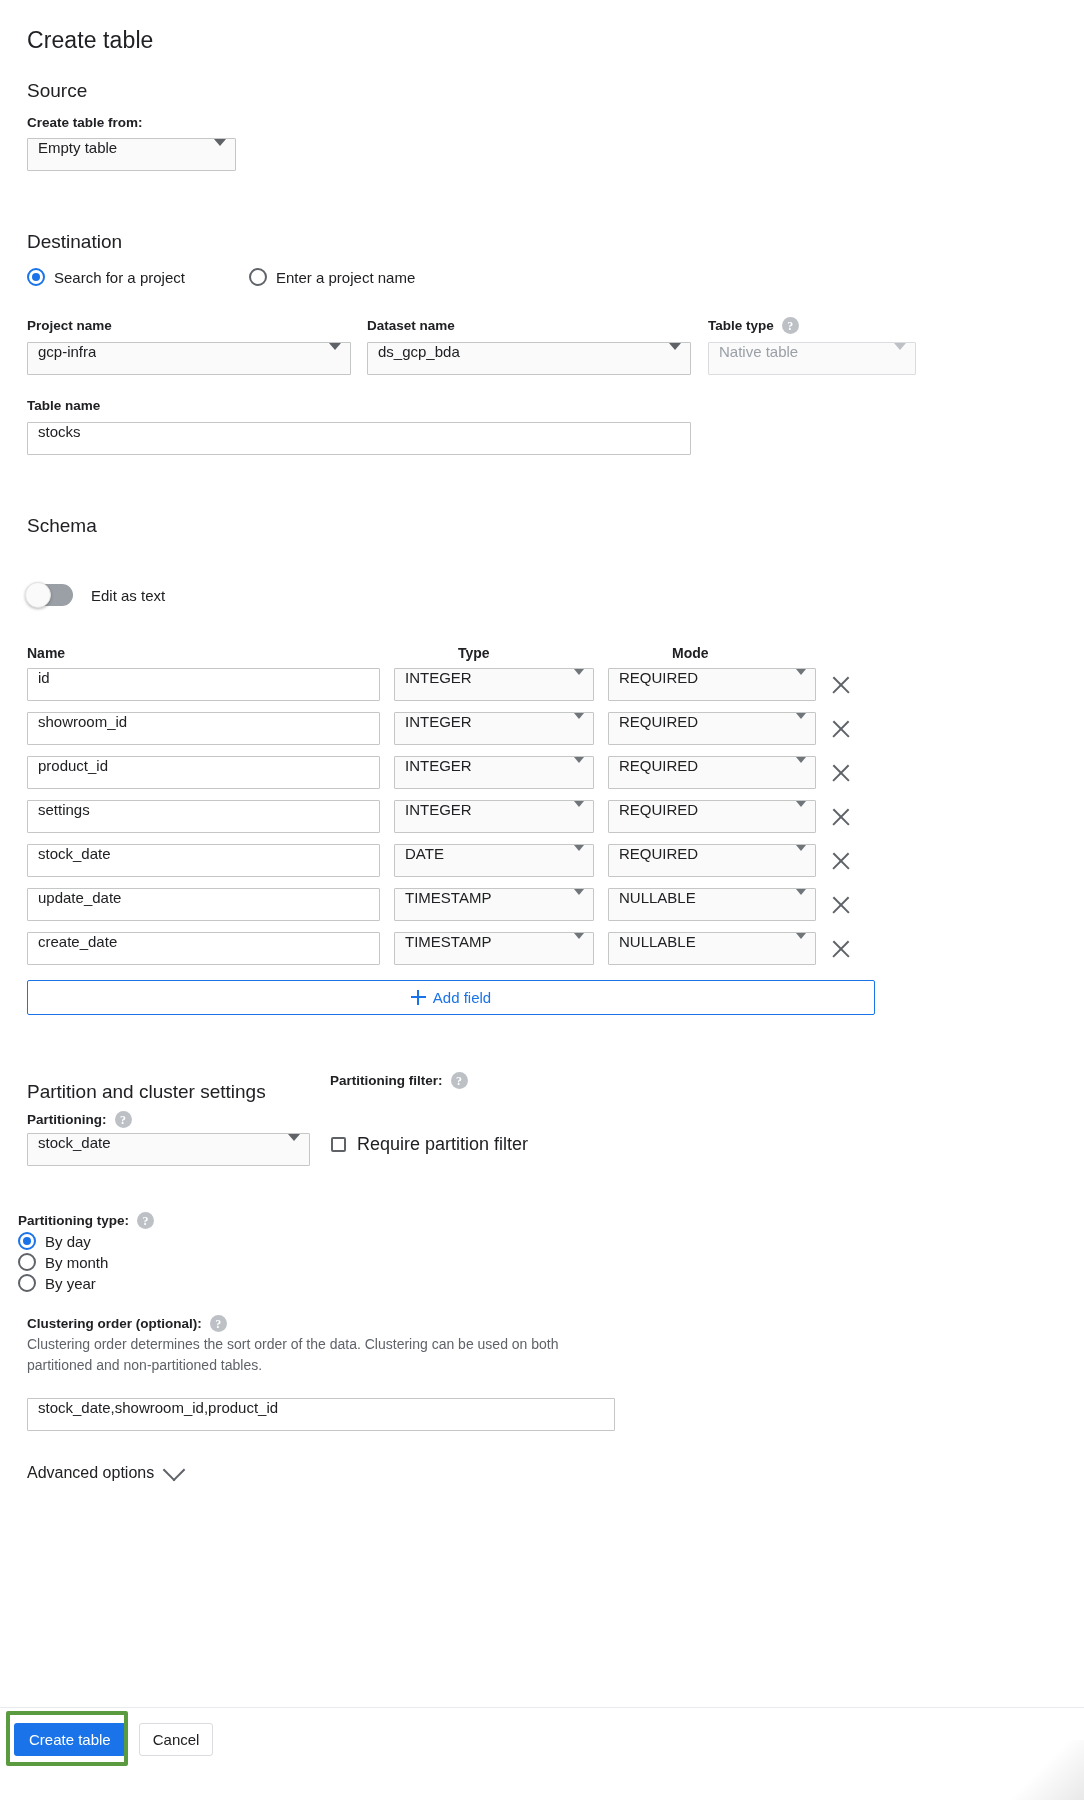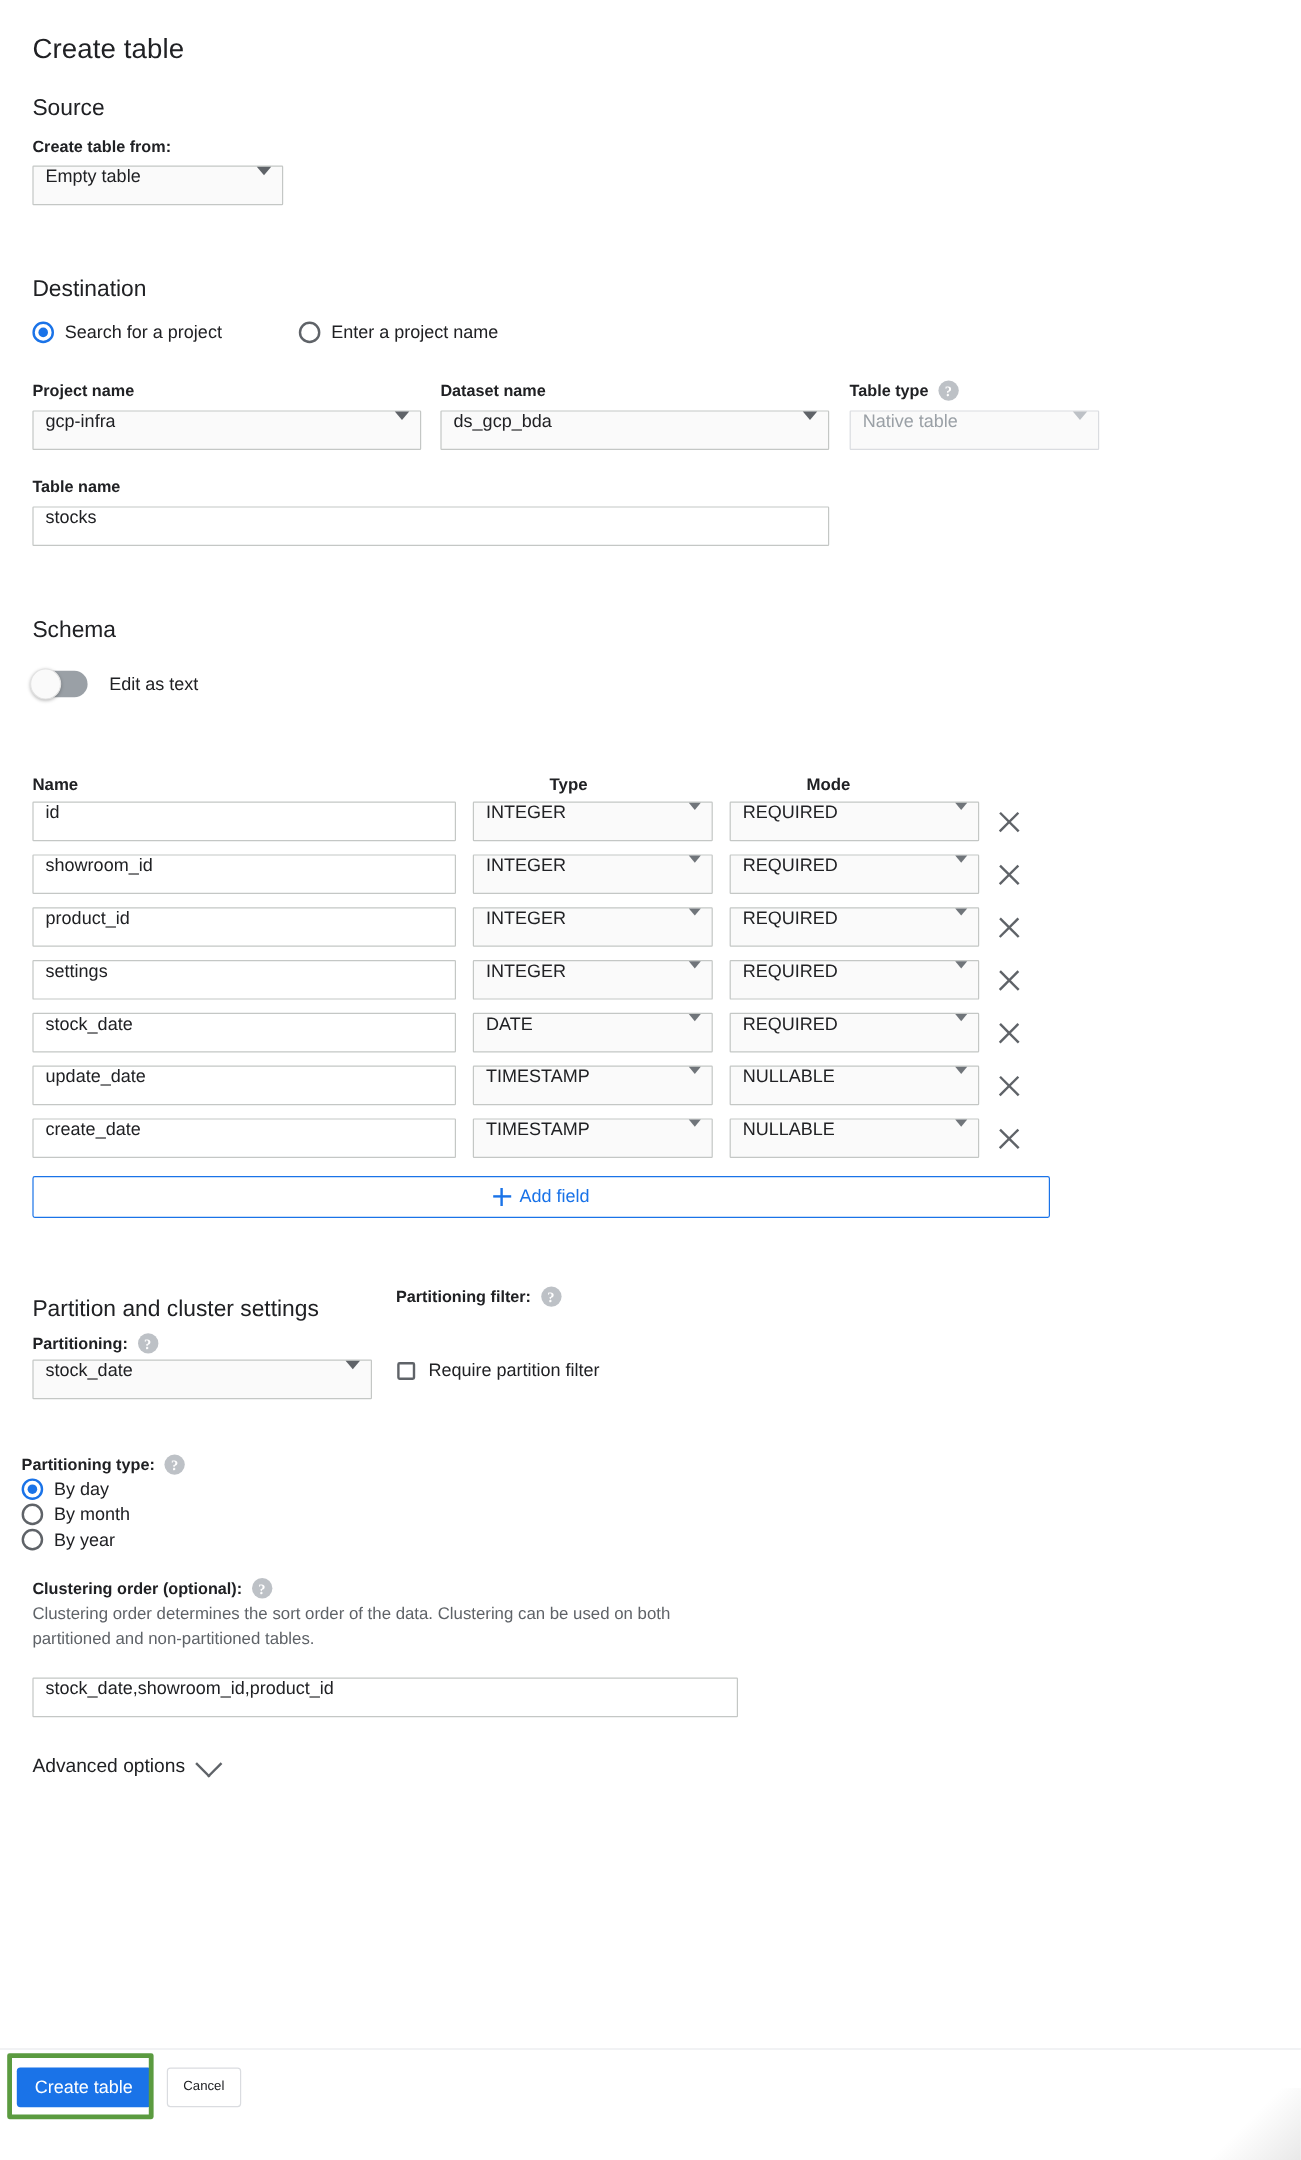--- a/index.html
+++ b/index.html
@@ -223,21 +223,21 @@
     padding: 0 15px;
     height: 33px;
     display: inline-flex;
     align-items: center;
     font-family: "Liberation Sans", sans-serif;
     cursor: pointer;
   }
   .btn-secondary {
     background: #fff;
     color: #202124;
-    font-size: 11px;
+    font-size: 15px;
     border: 1px solid #dadce0;
     border-radius: 3px;
     padding: 0 13px;
     height: 33px;
     display: inline-flex;
     align-items: center;
     font-family: "Liberation Sans", sans-serif;
     cursor: pointer;
   }
   .highlight-box {
@@ -308,21 +308,21 @@
     <span class="caret" style="border-top-color:#bdc1c6;"></span>
   </div>
 
   <div class="abs lbl-bold" style="left:27px; top:398px;">Table name</div>
   <div class="abs textinput" style="left:27px; top:422px; width:664px;">
     <span>stocks</span>
   </div>
 
   <div class="abs h2" style="left:27px; top:515px;">Schema</div>
 
-  <div class="abs" style="left:27px; top:559px; display:flex; align-items:center; gap:18px;">
+  <div class="abs" style="left:27px; top:584px; display:flex; align-items:center; gap:18px;">
     <span class="toggle">
       <span class="knob"></span>
     </span>
     <span style="font-size:15px;">Edit as text</span>
   </div>
 
   <div class="abs" style="left:27px; top:645px; display:flex;">
     <span class="col-head" style="width:417px;">Name</span>
     <span class="col-head" style="width:200px; margin-left:14px;">Type</span>
     <span class="col-head" style="width:208px; margin-left:14px;">Mode</span>
@@ -500,21 +500,21 @@
     <span class="sel-val">stock_date</span>
     <span class="caret"></span>
   </div>
 
   <div class="abs" style="left:330px; top:1072px; display:flex; align-items:center; gap:8px;">
     <span class="lbl-bold">Partitioning filter:</span>
     <span class="help">?</span>
   </div>
   <div class="abs" style="left:331px; top:1134px; display:flex; align-items:center; gap:11px;">
     <span class="checkbox"></span>
-    <span style="font-size:15px;">Require partition filter</span>
+    <span style="font-size:18px;">Require partition filter</span>
   </div>
 
   <div class="abs" style="left:18px; top:1212px; display:flex; align-items:center; gap:8px;">
     <span class="lbl-bold">Partitioning type:</span>
     <span class="help">?</span>
   </div>
   <div class="abs" id="partitioning-type-radios" style="left:18px; top:1232px;">
       <div class="radio-row" style="margin-bottom: 3px;">
         <span class="radio checked"></span>
         <span class="radio-label">By day</span>

